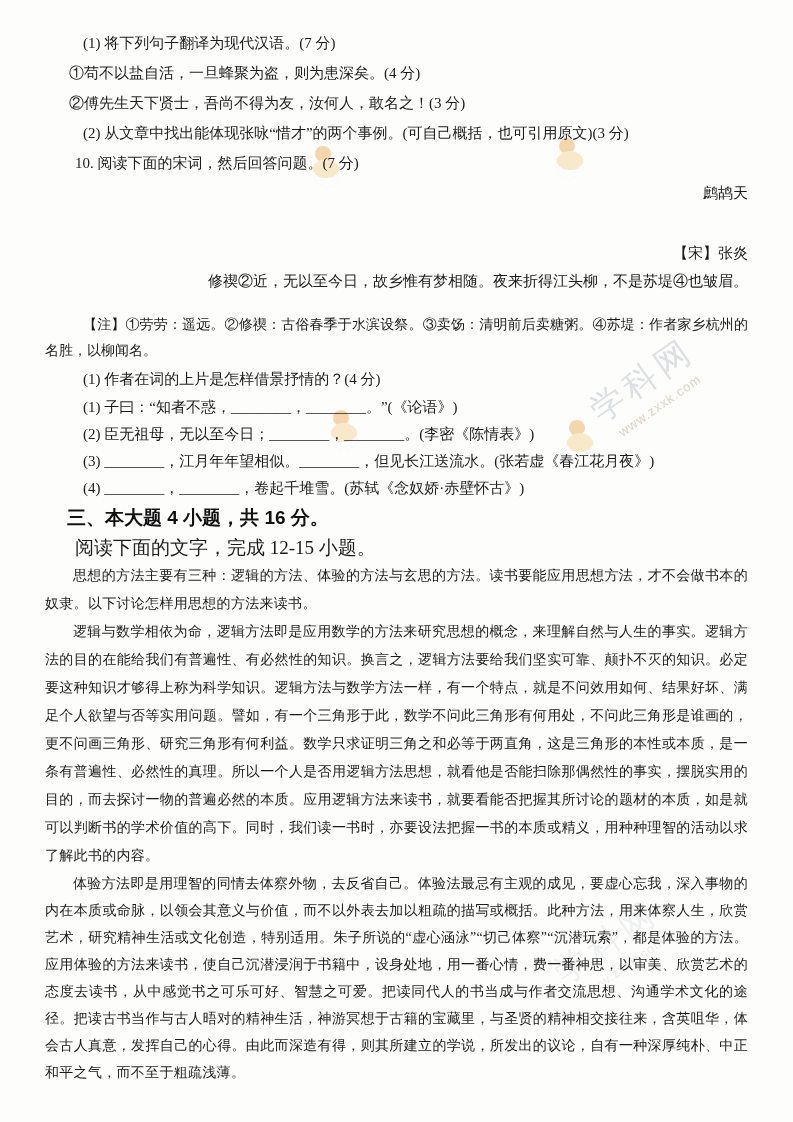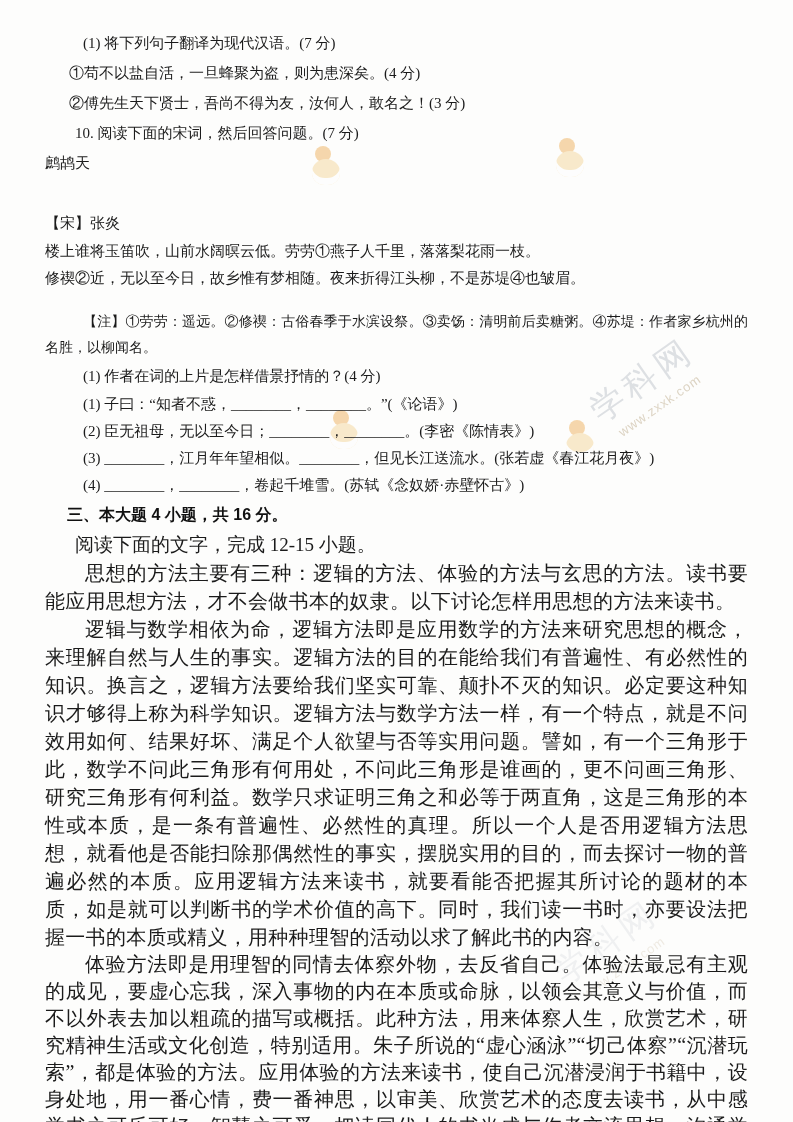--- a/index.html
+++ b/index.html
@@ -15,34 +15,34 @@
   .content{position:relative;z-index:2;padding:28px 45px 0 45px;}
 
   
   .l{font-size:15px;line-height:30px;white-space:nowrap;font-family:Liberation Serif, serif;}
   .q{padding-left:38px;}   
   .c{padding-left:24px;}   
   .n{padding-left:30px;}   
   .fill{line-height:27px;}
 
   
-  .center{text-align:left;}
+  .center{text-align:right;}
   .poem-title{font-size:15px;line-height:30px;}
   .poem-author{font-size:15px;line-height:29px;margin-top:31px;}
   .poem-line{font-size:15px;line-height:27px;}
 
   .note{font-size:14px;line-height:26px;text-align:justify;text-indent:38px;margin-top:17px;}
 
   .sec-heading{
     font-family:"Liberation Sans","DejaVu Sans",sans-serif;
-    font-weight:bold;font-size:16px;line-height:32px;padding-left:22px;color:#111;
+    font-weight:bold;font-size:19px;line-height:32px;padding-left:22px;color:#111;
   }
   .intro{font-size:19px;line-height:28px;text-indent:30px;}
   .para{
-    margin:0;font-size:20px;line-height:28px;
+    margin:0;font-size:14px;line-height:28px;
     text-align:justify;text-indent:2em;letter-spacing:.3px;
   }
   .para-last{line-height:27px;}
 
   
   .wm{
     position:absolute;z-index:1;
     transform:rotate(-35deg);
     text-align:center;
     font-family:"Liberation Sans","DejaVu Sans",sans-serif;
@@ -80,25 +80,25 @@
   <div class="wm wm-b" style="left:552px;top:918px;">
     <div class="wm-brand">学科网</div>
     <div class="wm-url">www.zxxk.com</div>
   </div>
 
   <div class="content">
 
     <div class="l q">(1) 将下列句子翻译为现代汉语。(7 分)</div>
     <div class="l c">①苟不以盐自活，一旦蜂聚为盗，则为患深矣。(4 分)</div>
     <div class="l c">②傅先生天下贤士，吾尚不得为友，汝何人，敢名之！(3 分)</div>
+    <div class="l q">(2) 从文章中找出能体现张咏“惜才”的两个事例。(可自己概括，也可引用原文)(3 分)</div>
     <div class="l n">10. 阅读下面的宋词，然后回答问题。(7 分)</div>
 
     <div class="center poem-title">鹧鸪天</div>
     <div class="center poem-author">【宋】张炎</div>
-    <div class="center poem-line">楼上谁将玉笛吹，山前水阔暝云低。劳劳①燕子人千里，落落梨花雨一枝。</div>
     <div class="center poem-line">修禊②近，无以至今日，故乡惟有梦相随。夜来折得江头柳，不是苏堤④也皱眉。</div>
 
     <div class="note">【注】①劳劳：遥远。②修禊：古俗春季于水滨设祭。③卖饧：清明前后卖糖粥。④苏堤：作者家乡杭州的名胜，以柳闻名。</div>
 
     <div class="l q">(1) 作者在词的上片是怎样借景抒情的？(4 分)</div>
 
     <div class="l q fill">(1) 子曰：“知者不惑，________，________。”(《论语》)</div>
     <div class="l q fill">(2) 臣无祖母，无以至今日；________，________。(李密《陈情表》)</div>
     <div class="l q fill">(3) ________，江月年年望相似。________，但见长江送流水。(张若虚《春江花月夜》)</div>
     <div class="l q fill">(4) ________，________，卷起千堆雪。(苏轼《念奴娇·赤壁怀古》)</div>

